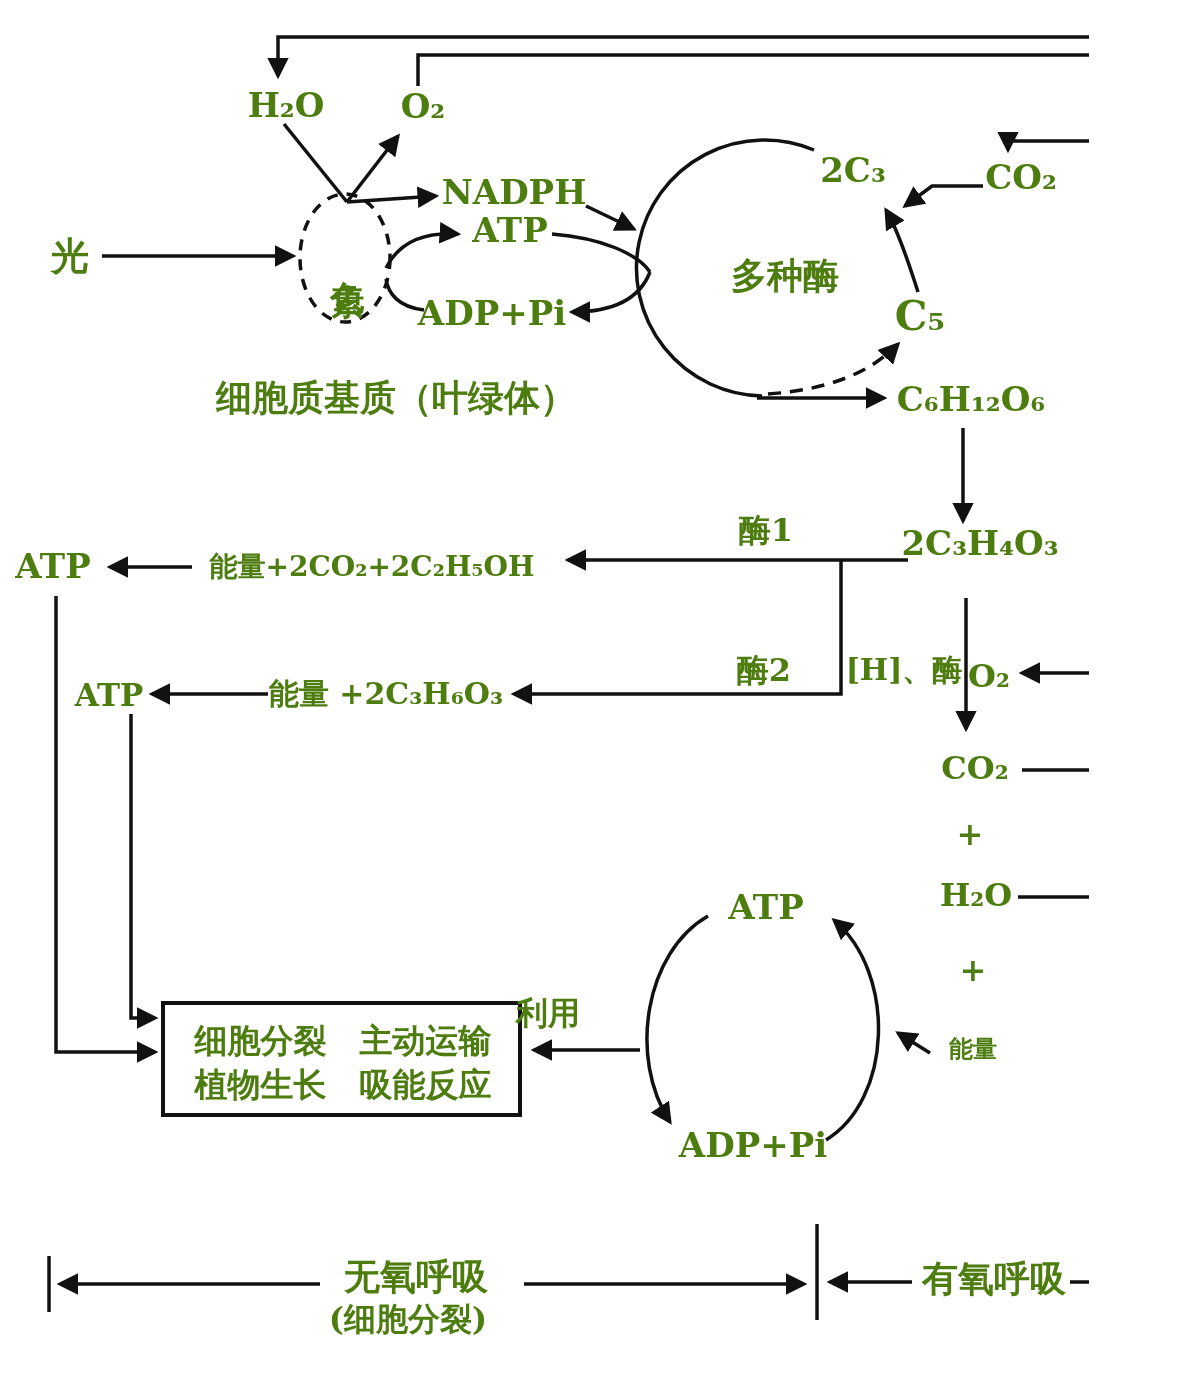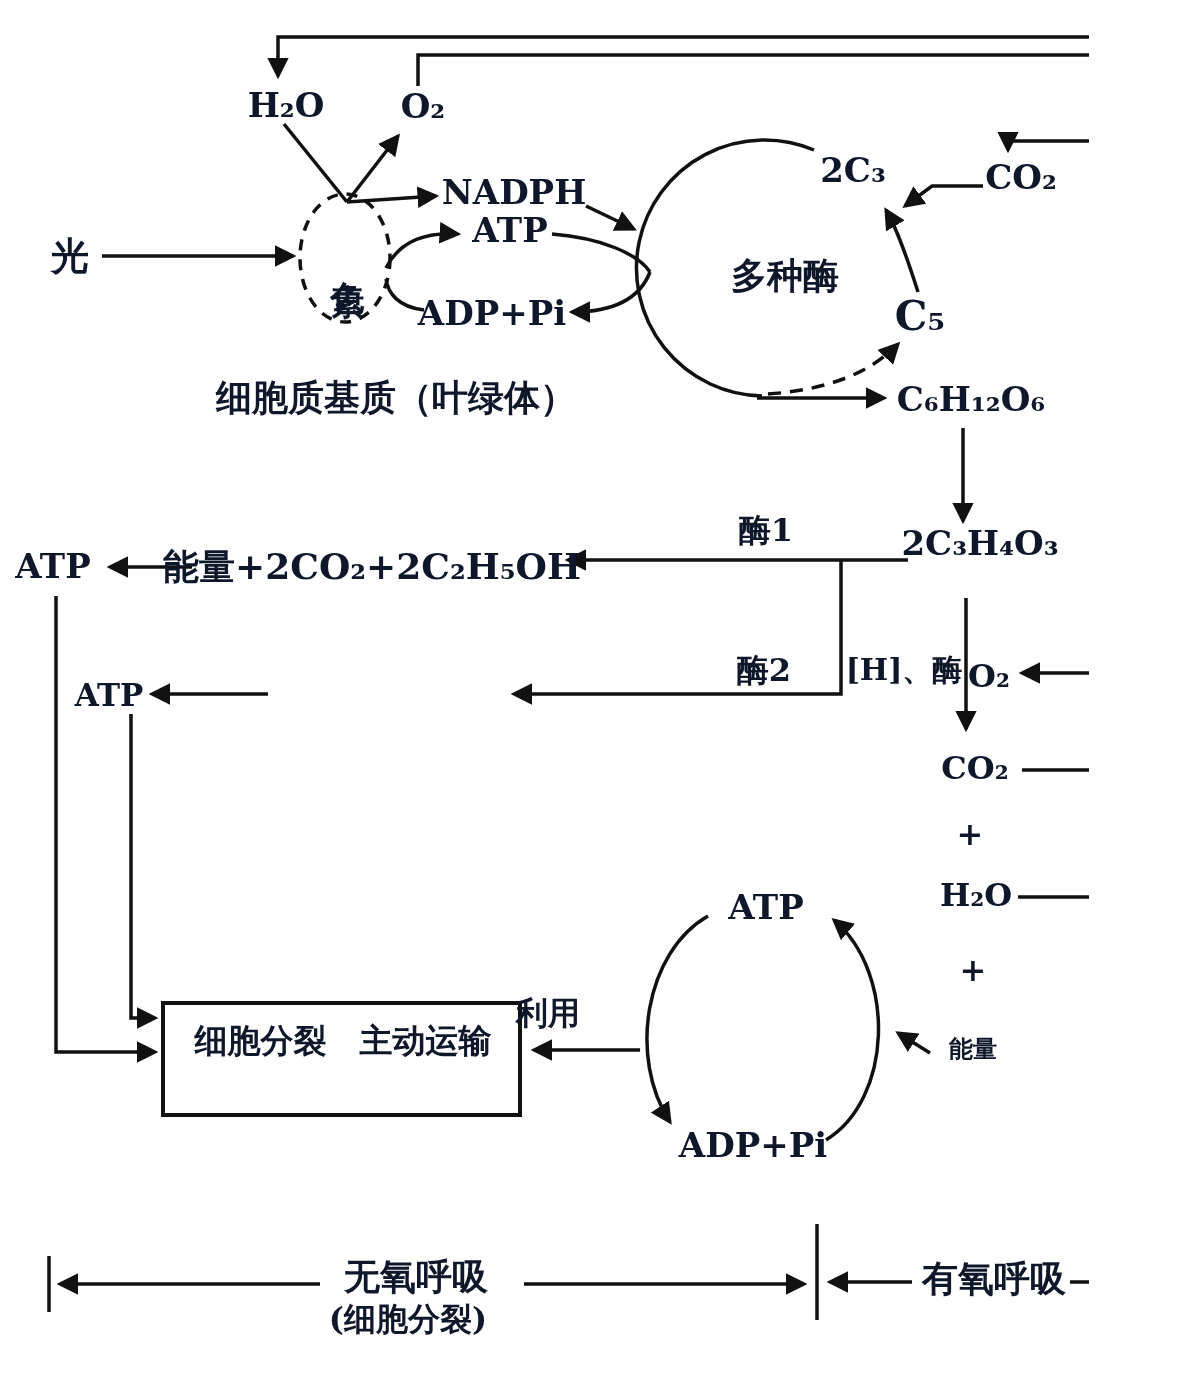--- a/index.html
+++ b/index.html
@@ -1,20 +1,20 @@
 <!DOCTYPE html>
 <html><head>
 <meta charset="utf-8">
 <title>Diagram</title>
 <style>
   html,body{margin:0;padding:0;background:#ffffff;}
   .stage{
     position:relative;width:1089px;height:1380px;background:#ffffff;overflow:hidden;
     font-family:"DejaVu Serif","Liberation Serif",serif;
-    color:#0f172a;
+    color:#4d7c0f;
   }
   .lines{position:absolute;left:0;top:0;width:1200px;height:1380px;}
   .lbl{
     position:absolute;transform:translate(-50%,-50%);
     font-weight:700;white-space:pre;line-height:1.05;text-align:center;
   }
   .vert{
     writing-mode:vertical-rl;text-orientation:upright;letter-spacing:4px;
   }
 </style>
@@ -97,35 +97,37 @@
   <div class="lbl" style="left:492px;top:314px;font-size:34px">ADP+Pi</div>
   <div class="lbl" style="left:785px;top:276px;font-size:36px">多种酶</div>
   <div class="lbl" style="left:853px;top:171px;font-size:34px">2C₃</div>
   <div class="lbl" style="left:920px;top:317px;font-size:41px">C₅</div>
   <div class="lbl" style="left:1021px;top:178px;font-size:34px">CO₂</div>
   <div class="lbl" style="left:971px;top:400px;font-size:34px">C₆H₁₂O₆</div>
   <div class="lbl" style="left:396px;top:398px;font-size:36px">细胞质基质（叶绿体）</div>
 
   <div class="lbl" style="left:980px;top:544px;font-size:34px">2C₃H₄O₃</div>
   <div class="lbl" style="left:766px;top:531px;font-size:32px">酶1</div>
-  <div class="lbl" style="left:372px;top:567px;font-size:36px">能量+2CO₂+2C₂H₅OH</div>
+  <div class="lbl" style="left:372px;top:567px;font-size:28px">能量+2CO₂+2C₂H₅OH</div>
   <div class="lbl" style="left:53px;top:567px;font-size:34px">ATP</div>
   <div class="lbl" style="left:764px;top:671px;font-size:32px">酶2</div>
+  <div class="lbl" style="left:386px;top:694px;font-size:30px">能量 +2C₃H₆O₃</div>
   <div class="lbl" style="left:109px;top:695px;font-size:31px">ATP</div>
 
   <div class="lbl" style="left:904px;top:670px;font-size:30px">[H]、酶</div>
   <div class="lbl" style="left:989px;top:677px;font-size:32px">O₂</div>
   <div class="lbl" style="left:975px;top:769px;font-size:32px">CO₂</div>
   <div class="lbl" style="left:970px;top:835px;font-size:32px">+</div>
   <div class="lbl" style="left:976px;top:896px;font-size:32px">H₂O</div>
   <div class="lbl" style="left:973px;top:971px;font-size:32px">+</div>
   <div class="lbl" style="left:973px;top:1049px;font-size:24px">能量</div>
 
   <div class="lbl" style="left:766px;top:908px;font-size:34px">ATP</div>
   <div class="lbl" style="left:753px;top:1146px;font-size:34px">ADP+Pi</div>
   <div class="lbl" style="left:548px;top:1014px;font-size:32px">利用</div>
   <div class="lbl" style="left:343px;top:1041px;font-size:33px">细胞分裂　主动运输</div>
+  <div class="lbl" style="left:343px;top:1085px;font-size:33px">植物生长　吸能反应</div>
 
   <div class="lbl" style="left:416px;top:1277px;font-size:36px">无氧呼吸</div>
   <div class="lbl" style="left:408px;top:1320px;font-size:32px">(细胞分裂)</div>
   <div class="lbl" style="left:994px;top:1279px;font-size:36px">有氧呼吸</div>
 
 </div>
 
 </body></html>

